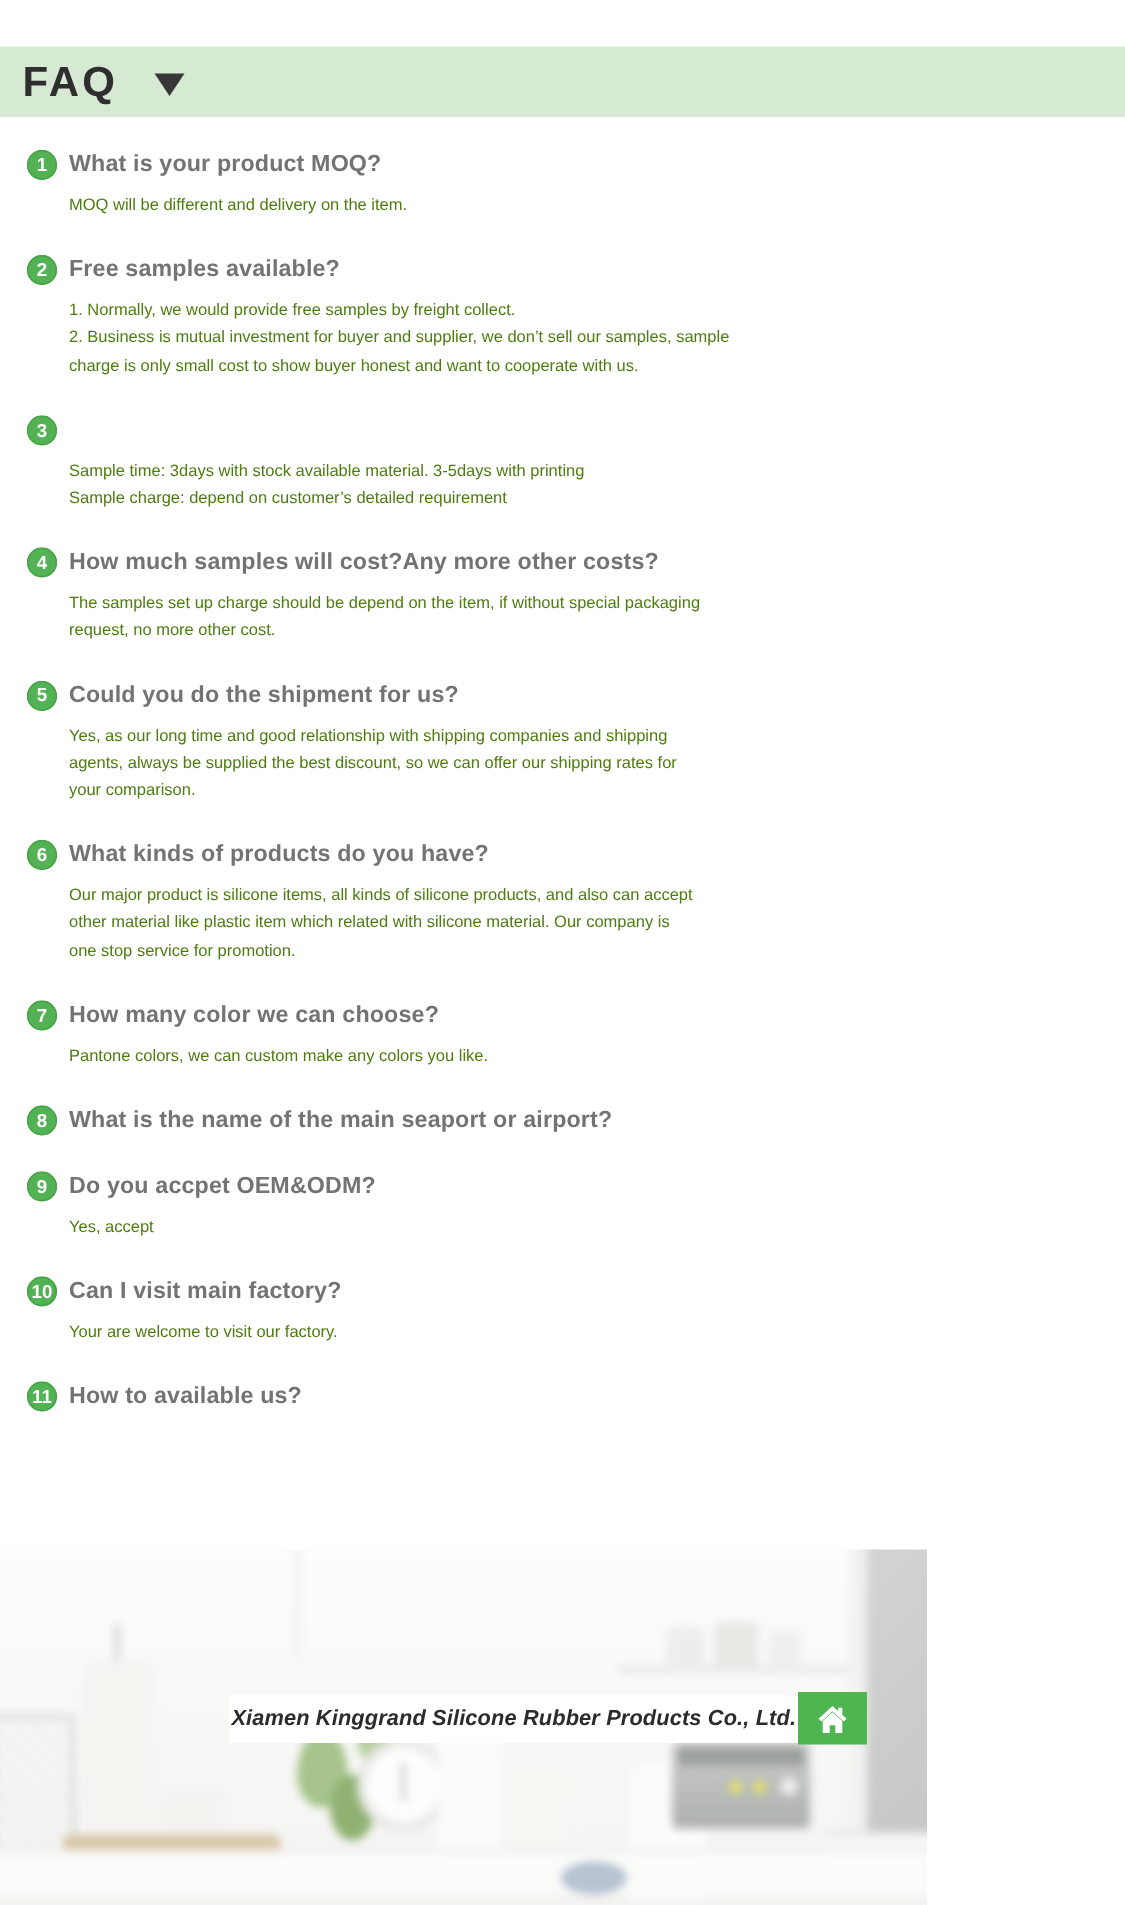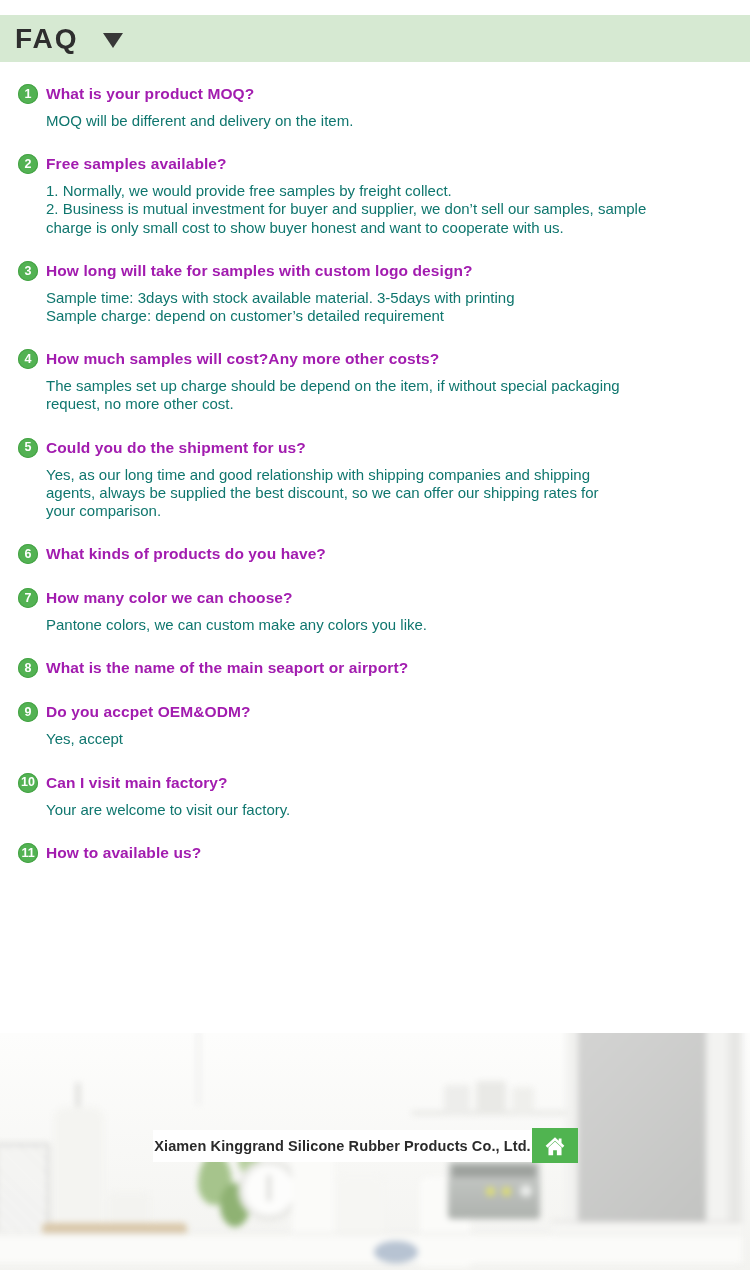--- a/index.html
+++ b/index.html
@@ -7,21 +7,21 @@
   body {
     width:750px; height:1270px;
     background:#ffffff;
     font-family:"Liberation Sans", sans-serif;
     -webkit-font-smoothing:antialiased;
   }
   .page { position:relative; width:750px; height:1270px; overflow:hidden; background:#fff; }
 
   
   .faq-header {
-    margin-top:15px; height:47px;
+    margin-top:31px; height:47px;
     background:#d6e9d2;
     display:flex; align-items:center;
     padding-left:15px;
   }
   .faq-title {
     font-size:28px; font-weight:600; color:#2e2e2e;
     letter-spacing:2px;
   }
   .faq-caret {
     width:0; height:0;
@@ -37,35 +37,36 @@
   .q-row { display:flex; align-items:center; gap:8px; margin-bottom:8px; }
   .q-num {
     flex:0 0 20px; width:20px; height:20px; border-radius:50%;
     background:#53b253;
     box-shadow: inset 0 0 0 1px #46a346;
     color:#fff; font-size:12.5px; font-weight:700;
     display:flex; align-items:center; justify-content:center;
     line-height:1;
   }
   .q-text {
-    margin:0; font-size:15.5px; font-weight:700; color:#a21caf;
+    margin:0; font-size:15.5px; font-weight:700; color:#737373;
     letter-spacing:0.1px;
   }
   .a-text {
     margin:0 0 0 28px;
-    font-size:15px; line-height:18.2px; color:#0f766e;
+    font-size:11px; line-height:18.2px; color:#4d7c0f;
     white-space:pre-wrap;
   }
 
   
   .photo {
     position:absolute; left:0; bottom:0;
-    width:750px; height:237px;
+    width:618px; height:237px;
     overflow:hidden;
     background:linear-gradient(#fdfdfc, #f3f3f0);
+    font-style:italic;
   }
   .photo-blur { position:absolute; left:-8px; top:-8px; right:-8px; bottom:-8px; filter:blur(3px); }
   .photo-blur > div { position:absolute; }
   .ph-wall-line   { left:205px; top:5px;  width:3px;  height:75px; background:#ededea; }
   .ph-shelf       { left:420px; top:86px; width:170px; height:4px; background:#e6e6e3; }
   .ph-jar-a       { left:452px; top:60px; width:26px; height:28px; background:#ededeb; border-radius:4px; }
   .ph-jar-b       { left:484px; top:56px; width:30px; height:32px; background:#e9e9e6; border-radius:4px; }
   .ph-jar-c       { left:520px; top:62px; width:22px; height:26px; background:#efefec; border-radius:4px; }
   .ph-window      { left:586px; top:-4px; width:128px; height:212px;
                     background:linear-gradient(135deg,#d4d4d3,#c2c3c1); }
@@ -141,21 +142,20 @@
         <h3 class="q-text">Free samples available?</h3>
       </div>
       <p class="a-text">1. Normally, we would provide free samples by freight collect.
 2. Business is mutual investment for buyer and supplier, we don’t sell our samples, sample
 charge is only small cost to show buyer honest and want to cooperate with us.</p>
     </section>
 
     <section class="faq-item">
       <div class="q-row">
         <span class="q-num">3</span>
-        <h3 class="q-text">How long will take for samples with custom logo design?</h3>
       </div>
       <p class="a-text">Sample time: 3days with stock available material. 3-5days with printing
 Sample charge: depend on customer’s detailed requirement</p>
     </section>
 
     <section class="faq-item">
       <div class="q-row">
         <span class="q-num">4</span>
         <h3 class="q-text">How much samples will cost?Any more other costs?</h3>
       </div>
@@ -171,20 +171,23 @@
       <p class="a-text">Yes, as our long time and good relationship with shipping companies and shipping
 agents, always be supplied the best discount, so we can offer our shipping rates for
 your comparison.</p>
     </section>
 
     <section class="faq-item">
       <div class="q-row">
         <span class="q-num">6</span>
         <h3 class="q-text">What kinds of products do you have?</h3>
       </div>
+      <p class="a-text">Our major product is silicone items, all kinds of silicone products, and also can accept
+other material like plastic item which related with silicone material. Our company is
+one stop service for promotion.</p>
     </section>
 
     <section class="faq-item">
       <div class="q-row">
         <span class="q-num">7</span>
         <h3 class="q-text">How many color we can choose?</h3>
       </div>
       <p class="a-text">Pantone colors, we can custom make any colors you like.</p>
     </section>
 

